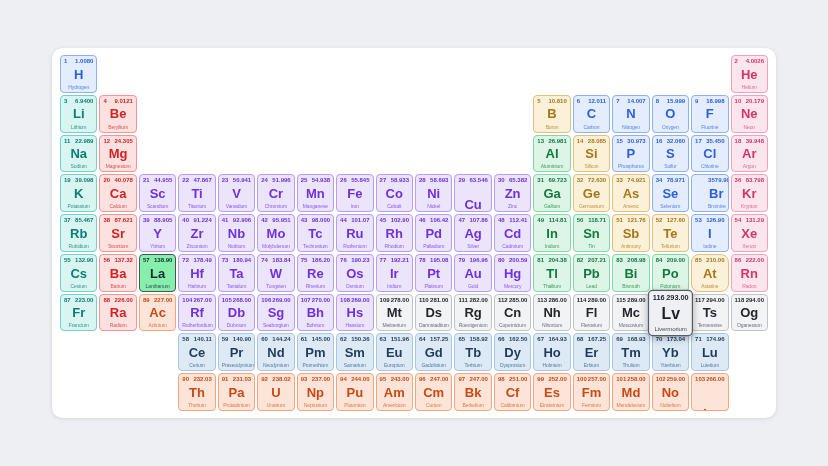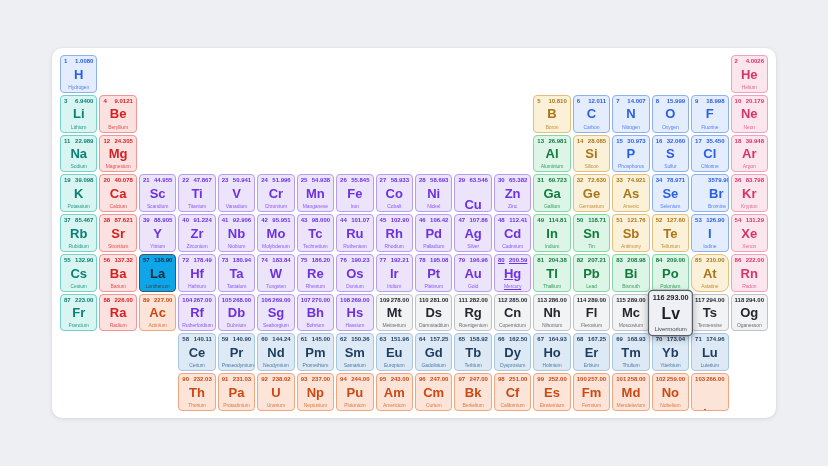--- a/index.html
+++ b/index.html
@@ -44,21 +44,21 @@
   .cat-post .nm  {color:#3b9e63;}
   .cat-metalloid {background:#fbf1d8;border-color:#e3bf7d;color:#aa7516;}
   .cat-metalloid .nm{color:#c29440;}
   .cat-lanthanide{background:#ddeaf6;border-color:#a9c6e0;color:#1d3c5e;}
   .cat-lanthanide .nm{color:#4f7ca6;}
   .cat-actinide  {background:#fce5d8;border-color:#f0a57d;color:#cc4812;}
   .cat-actinide .nm{color:#e07a45;}
   .cat-unknown   {background:#f2f3f5;border-color:#bfc3c9;color:#23272d;}
   .cat-unknown .nm{color:#6a7077;}
 
-  .state-selected{background:#0ea5e9;border:1.5px solid #47545c;color:#132c36;}
+  .state-selected{background:#86efac;border:1.5px solid #47545c;color:#132c36;}
   .state-selected .nm{color:#33505e;}
   .state-hovered{
     transform:scale(1.22);z-index:5;position:relative;
     background:#eef0f3;border-color:#575d64;color:#1c2127;
     box-shadow:0 2px 6px rgba(0,0,0,0.25);
   }
   .state-hovered .nm{color:#4a4f55;}
 </style>
 </head>
 <body>
@@ -578,21 +578,21 @@
         <div class="nm">Platinum</div>
       </div>
       <div class="tile cat-transition" style="grid-area: 6 / 11;">
         <div class="top">
           <span class="num">79</span>
           <span class="mass">196.96</span>
         </div>
         <div class="sym">Au</div>
         <div class="nm">Gold</div>
       </div>
-      <div class="tile cat-transition" style="grid-area: 6 / 12; text-decoration: underline;">
+      <div class="tile cat-transition" style="grid-area: 6 / 12;">
         <div class="top">
           <span class="num">80</span>
           <span class="mass">200.59</span>
         </div>
         <div class="sym">Hg</div>
         <div class="nm">Mercury</div>
       </div>
       <div class="tile cat-post" style="grid-area: 6 / 13;">
         <div class="top">
           <span class="num">81</span>

